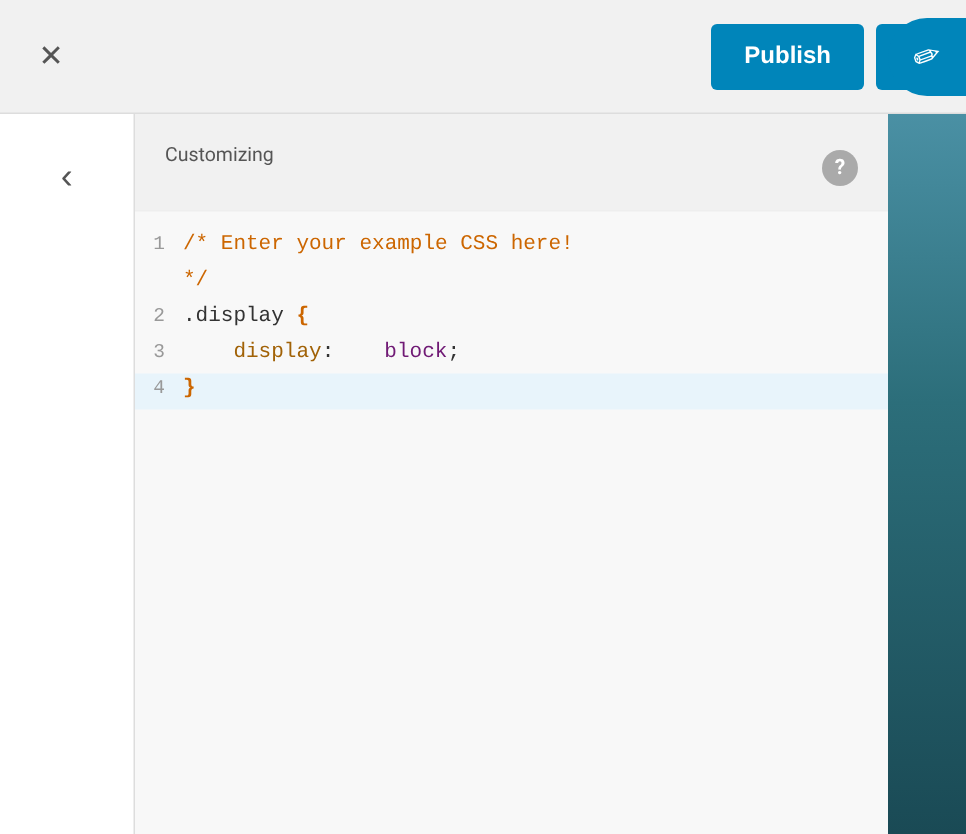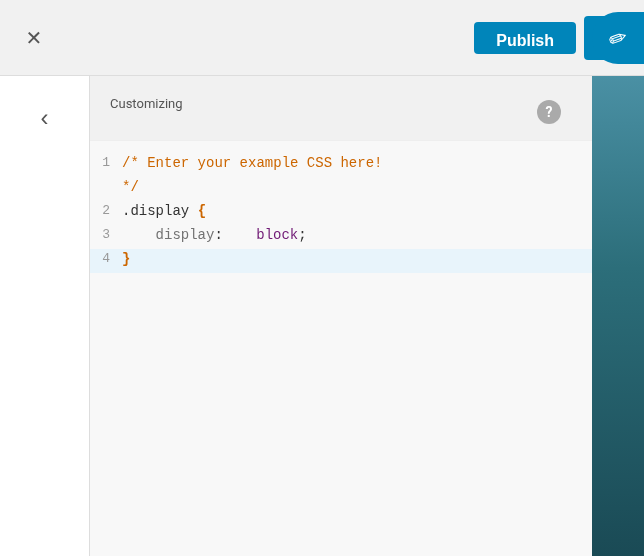--- a/index.html
+++ b/index.html
@@ -49,21 +49,21 @@
 
     .publish-btn {
       background: #0085ba;
       color: white;
       border: none;
       border-radius: 4px;
       padding: 10px 22px;
       font-size: 16px;
       font-weight: 600;
       cursor: pointer;
-      height: 32px;
+      height: 44px;
     }
 
     .settings-btn {
       background: #0085ba;
       color: white;
       border: none;
       border-radius: 4px;
       width: 44px;
       height: 44px;
       display: flex;
@@ -111,21 +111,21 @@
     }
 
     
     .main-content {
       flex: 1;
       display: flex;
       flex-direction: column;
     }
 
     .section-header {
-      padding: 20px 31px 16px 20px;
+      padding: 20px 20px 16px 20px;
       border-bottom: 1px solid #eee;
       display: flex;
       align-items: flex-start;
       justify-content: space-between;
     }
 
     .section-header-text {
       display: flex;
       flex-direction: column;
     }
@@ -192,21 +192,21 @@
     .code-text {
       flex: 1;
       padding-right: 8px;
       white-space: pre;
     }
 
     
     .c-comment { color: #cc6600; }
     .c-selector { color: #333; }
     .c-brace { color: #cc6600; font-weight: bold; }
-    .c-property { color: #737373; }
+    .c-property { color: #a16207; }
     .c-colon { color: #333; }
     .c-value { color: #701a75; margin-left: 25px; }
     .c-semi { color: #333; }
 
     
     .gear-unicode { font-size: 18px; }
 
     
     .preview-strip {
       width: 52px;

